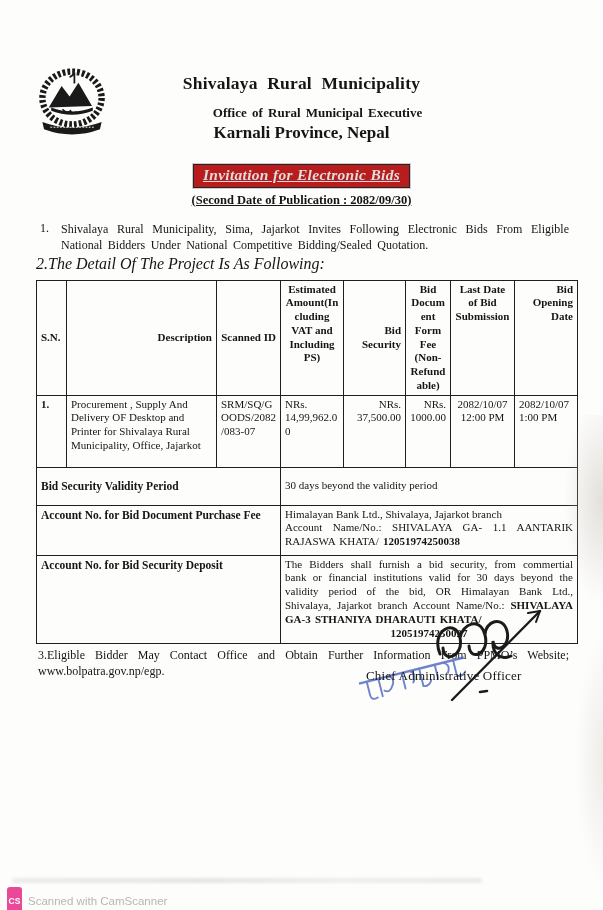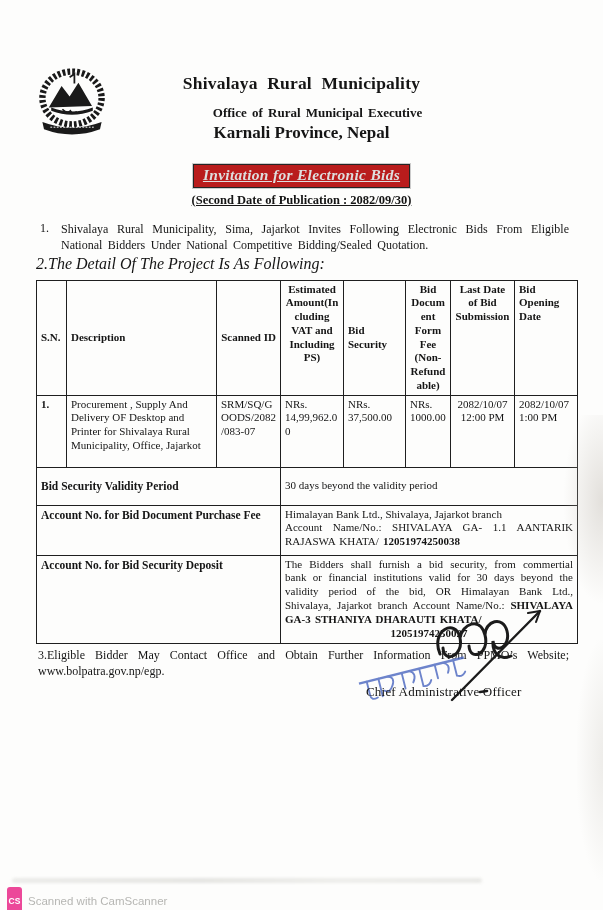--- a/index.html
+++ b/index.html
@@ -54,34 +54,34 @@
     margin:7px 0 0 36px;border-collapse:collapse;table-layout:fixed;
     width:541px;font-size:11px;line-height:1.25;
   }
   table.bid-table th, table.bid-table td{
     border:1px solid #1f1f1f;padding:2px 4px;vertical-align:top;
     overflow-wrap:anywhere;word-break:break-word;
   }
   th{ font-weight:bold; }
   .v-mid{ vertical-align:middle !important; }
   .t-right{ text-align:center; }
-  .t-center{ text-align:left; }
+  .t-center{ text-align:right; }
   .t-left{ text-align:left;margin-left:15px; }
   tr.hdr-row{ height:102px; }
   tr.data-row{ height:72px; }
   tr.row-validity{ height:38px; }
   tr.row-purchase{ height:50px;margin-left:26px; }
   tr.row-deposit{ height:76px; }
   .info-label{ font-weight:bold;font-size:11.5px; }
   .just{ text-align:justify;word-spacing:1.5px; }
   .acct-num{ font-weight:bold; }
   .num-center{ text-align:center;font-weight:bold;margin-top:1px; }
   .para3{ margin:3px 34px 0 38px;font-size:12px;text-align:justify;word-spacing:2.5px;line-height:1.35; }
   .sign-title{
-    position:absolute;left:366px;top:684px;font-size:13px;letter-spacing:.2px;
+    position:absolute;left:366px;top:668px;font-size:13px;letter-spacing:.2px;
   }
   .signature-svg{ position:absolute;left:424px;top:602px;pointer-events:none; }
   .stamp-svg{
     position:absolute;left:356px;top:660px;transform:rotate(-14deg);opacity:.8;pointer-events:none;
   }
   .cs-footer{
     position:absolute;left:7px;top:887px;display:flex;align-items:center;gap:6px;
     font-family:"Liberation Sans", sans-serif;
   }
   .cs-badge{

